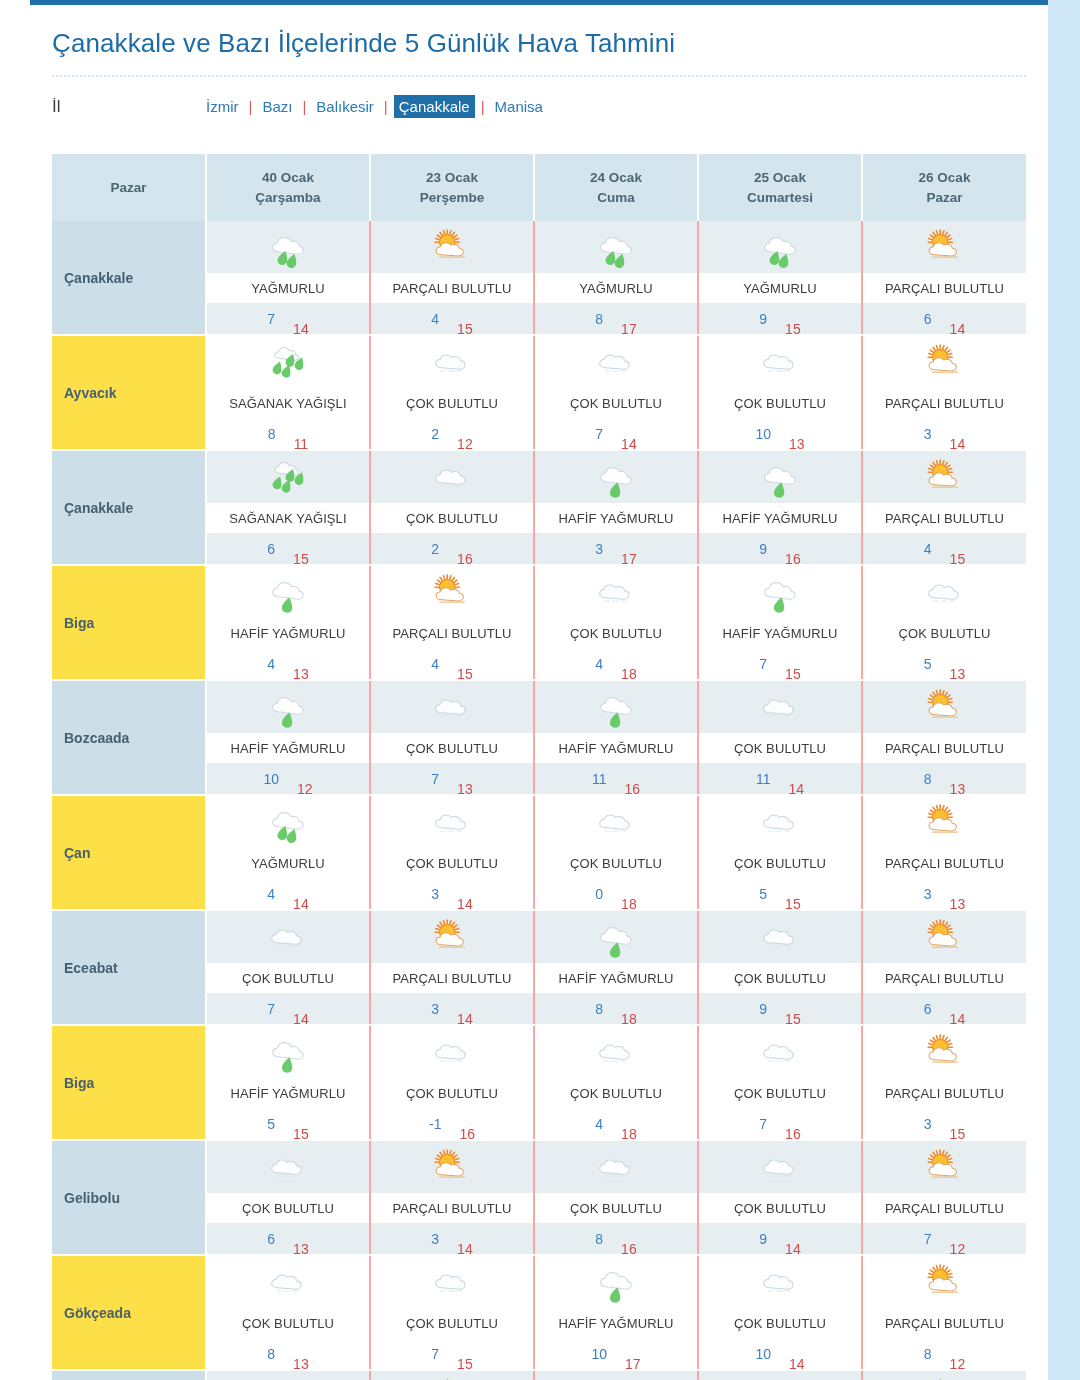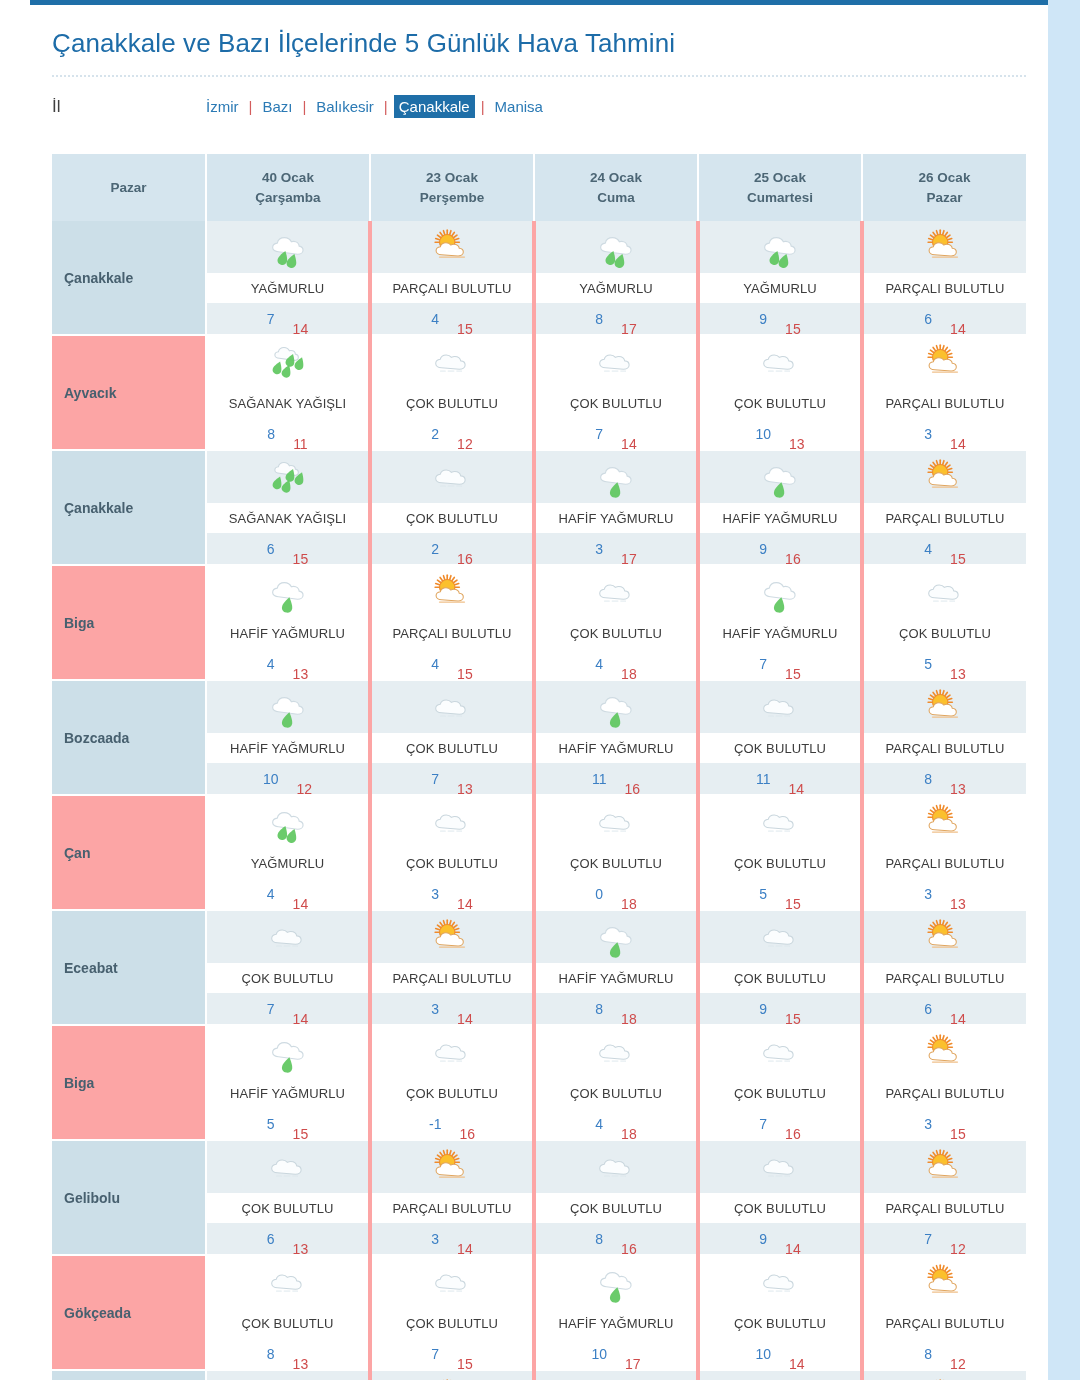--- a/index.html
+++ b/index.html
@@ -122,21 +122,21 @@
     font-weight: bold;
     padding-left: 12px;
     vertical-align: middle;
     border-right: 2px solid #ffffff;
     border-bottom: 2px solid #ffffff;
   }
 
   td.daycell {
     padding: 0;
     vertical-align: top;
-    border-right: 4px solid #fca5a5;
+    border-right: 2px solid #fca5a5;
     border-bottom: 2px solid #ffffff;
   }
   td.daycell:last-child { border-right: none; }
 
   .band-icon {
     height: 52px;
     display: flex;
     align-items: center;
     justify-content: center;
   }
@@ -159,21 +159,21 @@
     font-size: 14px;
   }
   .tmin { color: #3b7fc4; }
   .tmax { color: #cf4b4b; margin-top: 20px; }
 
   
   tr.shaded td.name       { background: #ccdfe8; }
   tr.shaded .band-icon    { background: #e6eef2; }
   tr.shaded .band-temp    { background: #e6eef2; }
   
-  tr.plain td.name        { background: #fca5a5; }
+  tr.plain td.name        { background: #fde047; }
   tr.plain .band-icon     { background: #ffffff; }
   tr.plain .band-temp     { background: #ffffff; }
 
   .wx { width: 46px; height: 44px; display: block; }
 </style>
 </head>
 <body>
 
 <div id="page">
   <div class="page-bg-left"></div>

